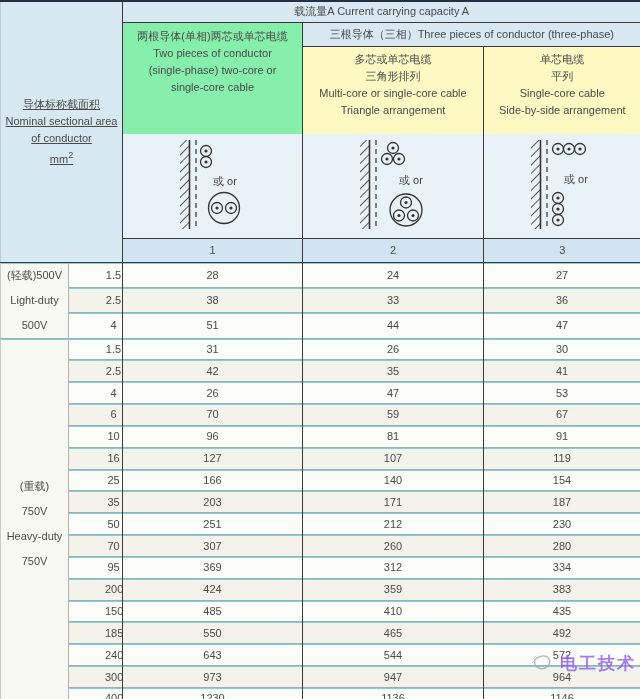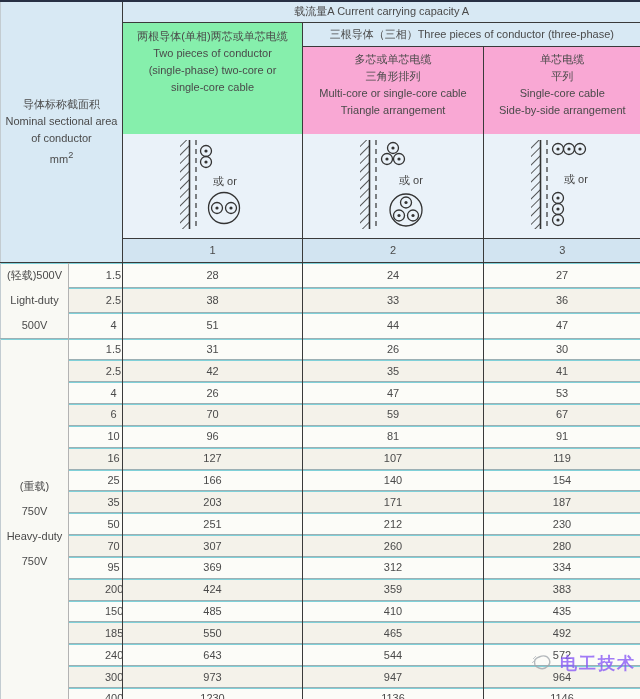--- a/index.html
+++ b/index.html
@@ -10,27 +10,27 @@
   }
   table.amp {
     border-collapse:collapse; table-layout:fixed;
     width:640px; height:699px;
     border-top:2px solid #273043;
   }
   td { padding:0; font-size:11px; color:#4a4a4a; text-align:center; vertical-align:middle; overflow:hidden; }
   tr.hr1{height:21px;} tr.hr2{height:24px;} tr.hr3{height:88px;} tr.hr4{height:104px;} tr.hr5{height:24px;}
   tbody tr{height:21.85px;}
 
-  .left-head { background:#d8e9f4; border-right:1px solid #3a3a3a; border-bottom:1px solid #3a3a3a; }
+  .left-head { background:#d8e9f4; border-right:1px solid #3a3a3a; border-bottom:1px solid #3a3a3a;text-decoration:underline; }
   .left-head .ln { display:block; line-height:17px; }
   .banner  { background:#d8e9f4; border-bottom:1px solid #3a3a3a; }
   .h-col1  { background:#86efac; border-right:1px solid #3a3a3a; vertical-align:top; padding-top:5px; }
   .h-col1 .ln, .h-col23 .ln { display:block; line-height:17px; }
   .banner3 { background:#d8e9f4; border-bottom:1px solid #3a3a3a;margin-left:20px; }
-  .h-col23 { background:#f9a8d4; vertical-align:top; padding-top:4px; }
+  .h-col23 { background:#fef9c3; vertical-align:top; padding-top:4px; }
   .b-r     { border-right:1px solid #3a3a3a; }
   .diag    { background:#eaf2f9; border-bottom:1px solid #3a3a3a; }
   .num     { background:#d2e4f1; border-bottom:1px solid #3a3a3a; }
 
   tbody td { border-top:1px solid #9cb0b4; box-shadow: inset 0 1px 0 #7fd0d8; }
   tbody tr:nth-child(odd) td { background:#fcfcf8; }
   tbody tr:nth-child(even) td { background:#f4f2ea; }
   tbody tr td.glabel { background:#f9f9f4; border-right:1px solid #b3b3b3; color:#4a4a4a; }
   .glabel .ln { display:block; line-height:25px; }
   td.sz { border-right:1px solid #3a3a3a;padding-left:36px; }

